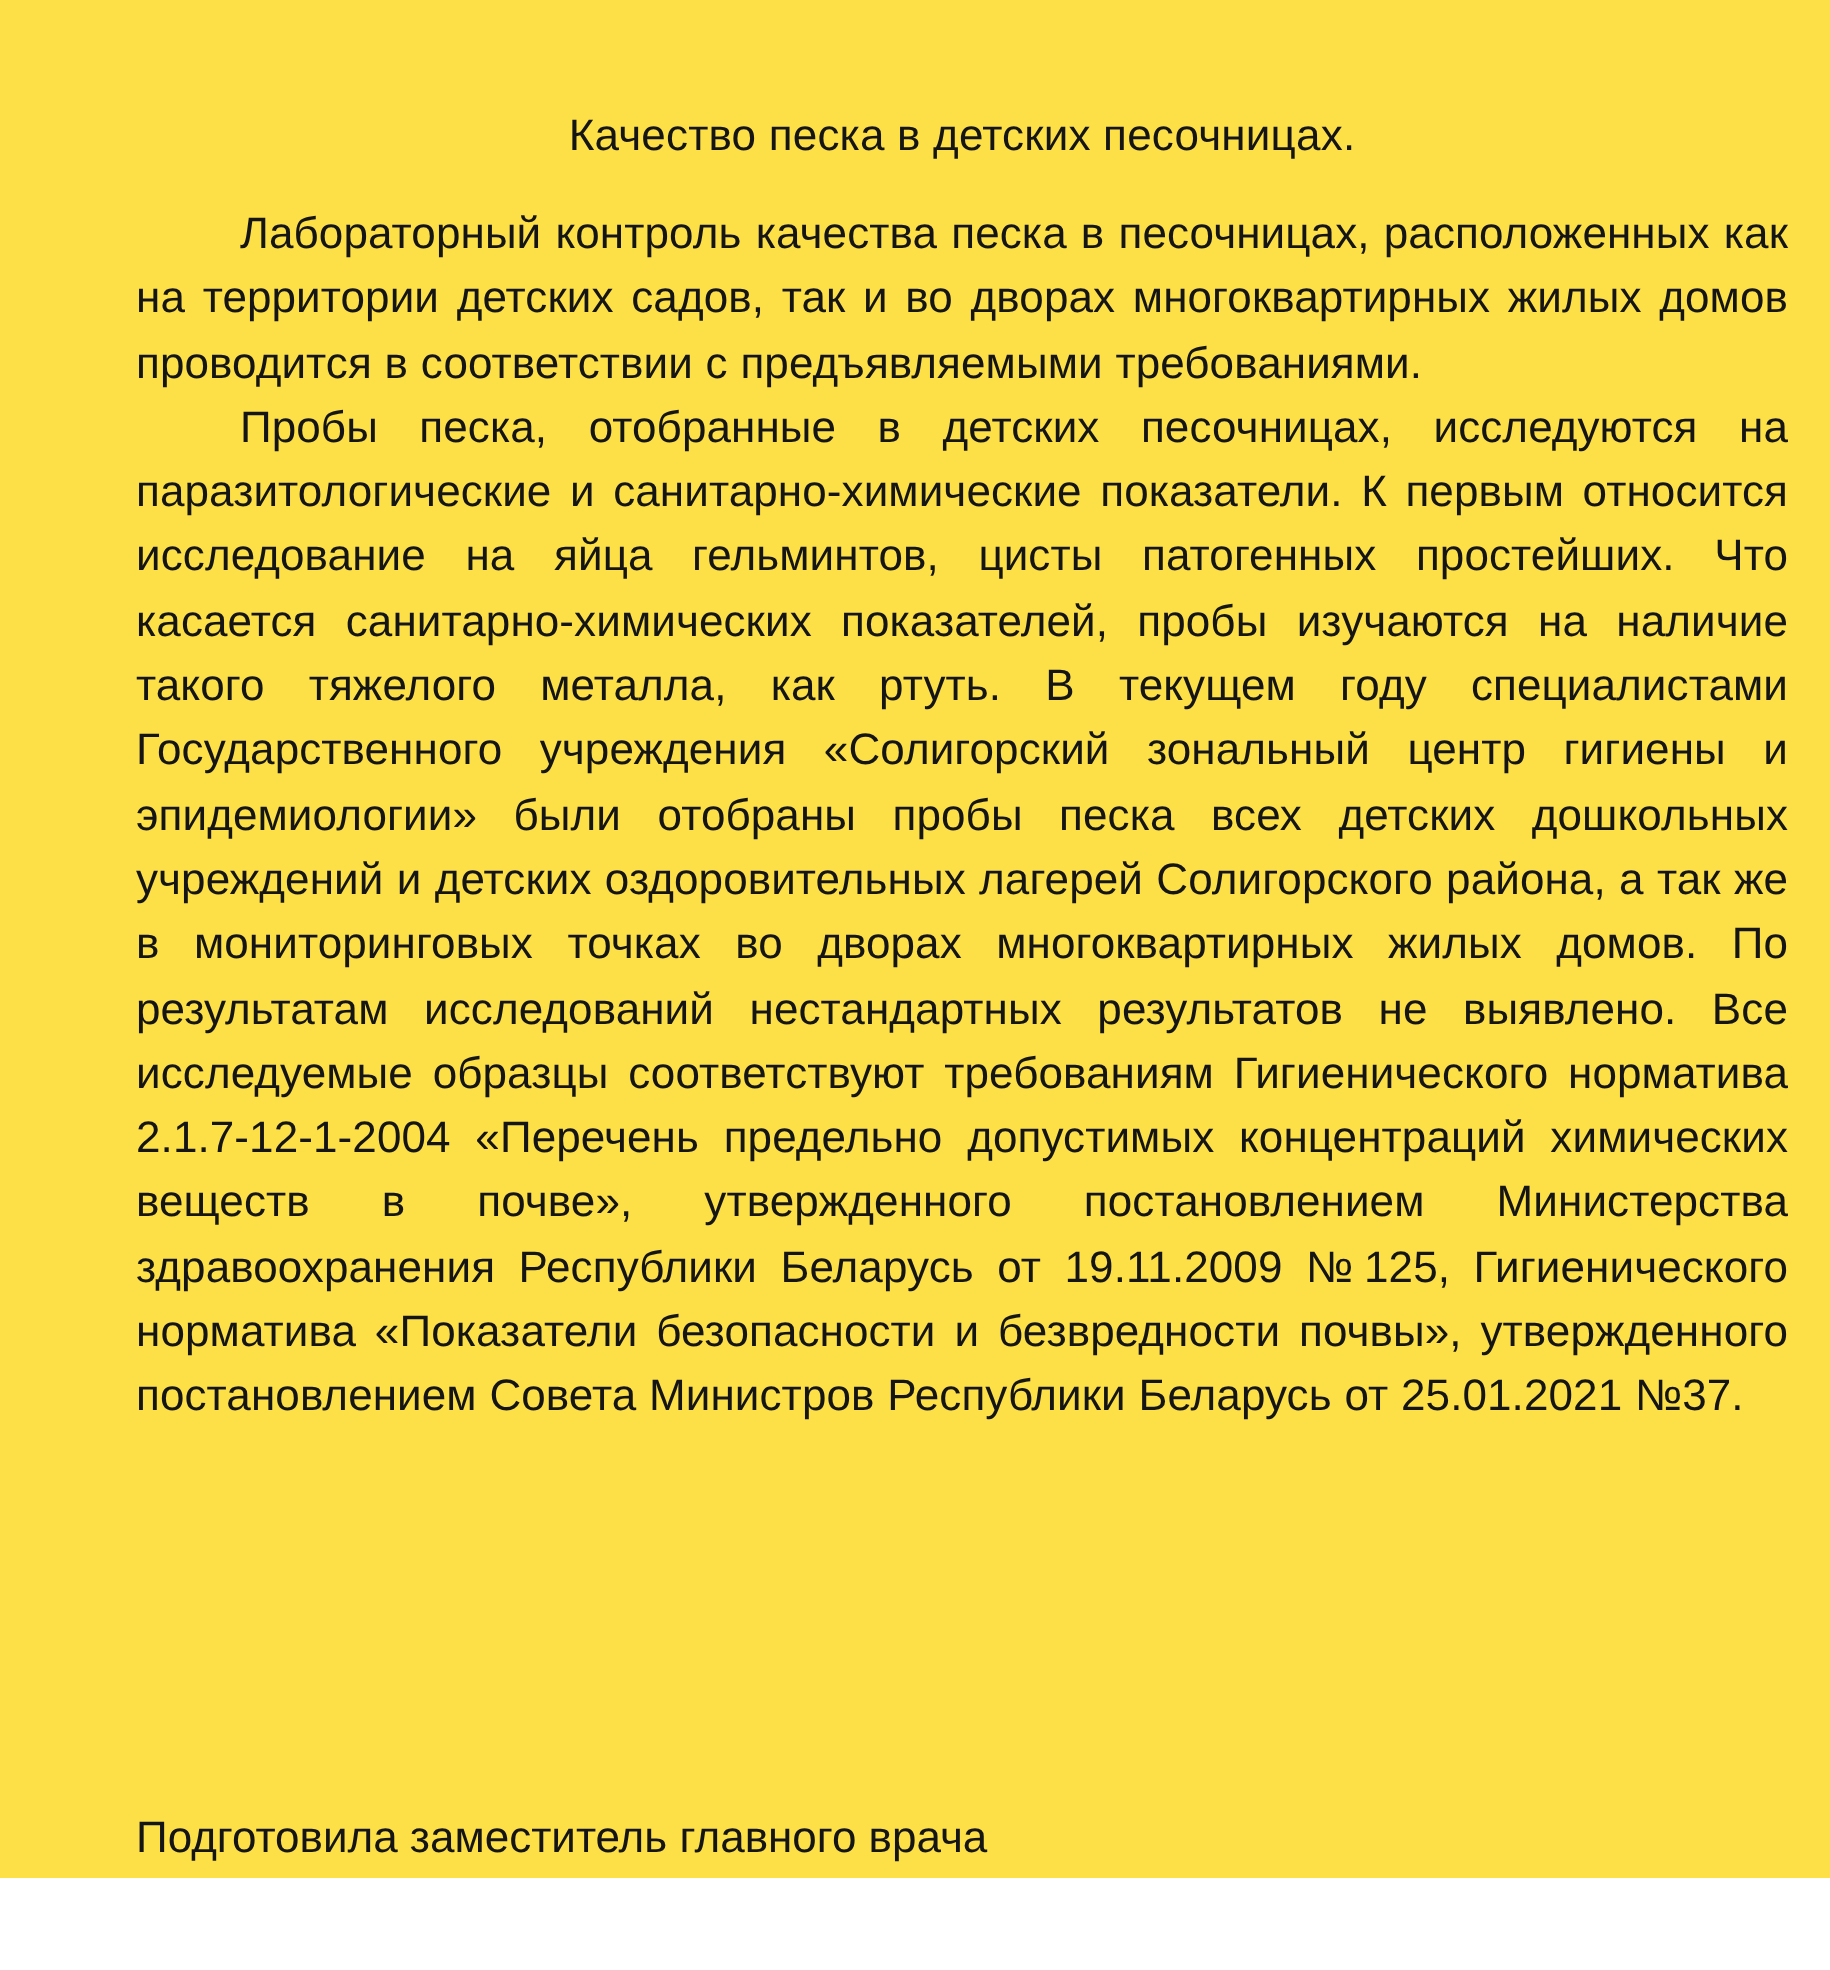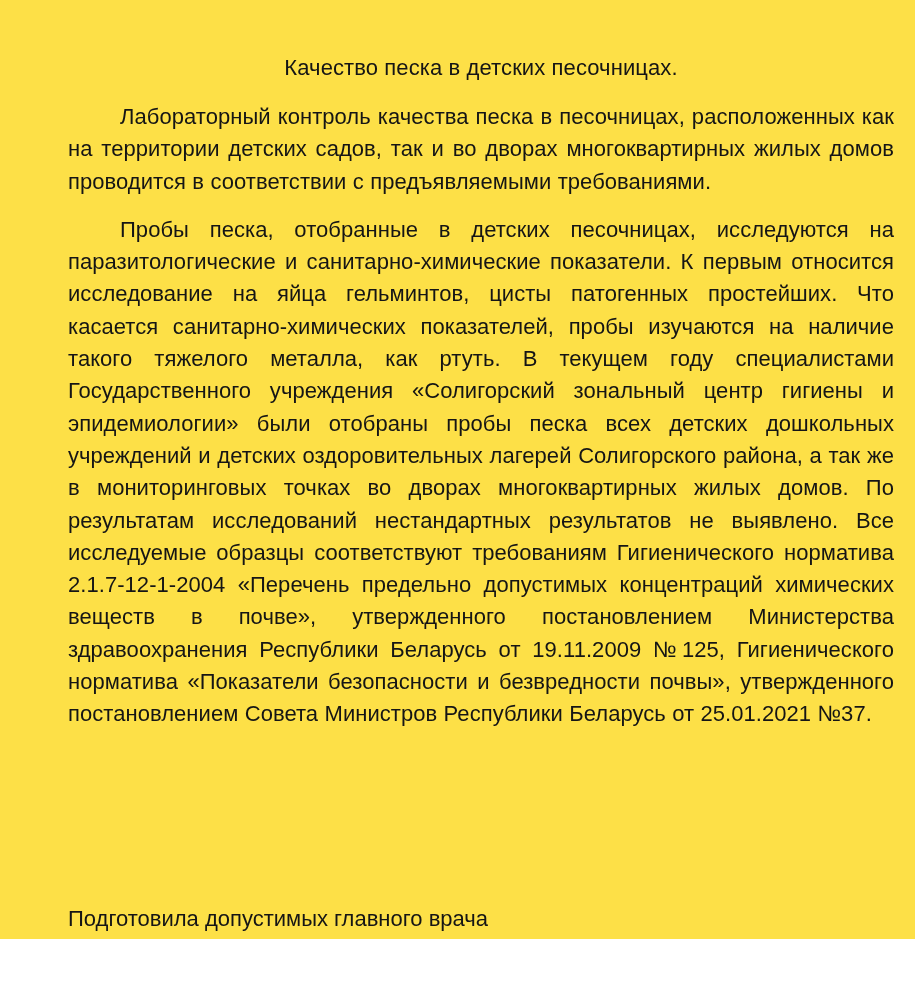--- a/index.html
+++ b/index.html
@@ -46,21 +46,21 @@
     text-indent: 52px;
     letter-spacing: 0.05px;
     word-spacing: 0.2px;
   }
 
   .para.first {
     margin-top: 17px;
   }
 
   .para.second {
-    margin-top: 16px;
+    margin-top: 0px;
   }
 
   .signature-block {
     position: absolute;
     left: 68px;
     top: 903px;
     width: 826px;
   }
 
   .sig-line {
@@ -96,21 +96,21 @@
     <h1 class="doc-title">Качество песка в детских песочницах.</h1>
 
     <p class="para first">Лабораторный контроль качества песка в песочницах, расположенных как на территории детских садов, так и во дворах многоквартирных жилых домов проводится в соответствии с предъявляемыми требованиями.</p>
 
     <p class="para second">Пробы песка, отобранные в детских песочницах, исследуются на паразитологические   и санитарно-химические показатели.   К первым относится исследование на яйца гельминтов, цисты патогенных простейших. Что касается санитарно-химических показателей, пробы изучаются на наличие  такого тяжелого металла, как ртуть. В текущем году специалистами Государственного учреждения «Солигорский зональный центр гигиены и эпидемиологии»  были отобраны пробы песка всех детских дошкольных учреждений  и детских оздоровительных лагерей Солигорского района, а так же в мониторинговых точках во дворах многоквартирных жилых домов.  По результатам исследований нестандартных результатов не выявлено. Все исследуемые образцы соответствуют требованиям Гигиенического норматива 2.1.7-12-1-2004 «Перечень предельно допустимых концентраций химических веществ в почве», утвержденного постановлением Министерства здравоохранения Республики Беларусь от 19.11.2009 №125,  Гигиенического норматива «Показатели безопасности и безвредности почвы», утвержденного постановлением Совета Министров Республики Беларусь от 25.01.2021 №37.</p>
 
   </div>
 
   <div class="signature-block">
 
-    <div class="sig-line">Подготовила допустимых главного врача</div>
+    <div class="sig-line">Подготовила заместитель главного врача</div>
 
     <div class="sig-row">
       <span class="sig-left">ГУ «Солигорский зональный Пробы»</span>
       <span class="sig-right">К.В.Перечень</span>
     </div>
 
   </div>
 
 </div>
 

